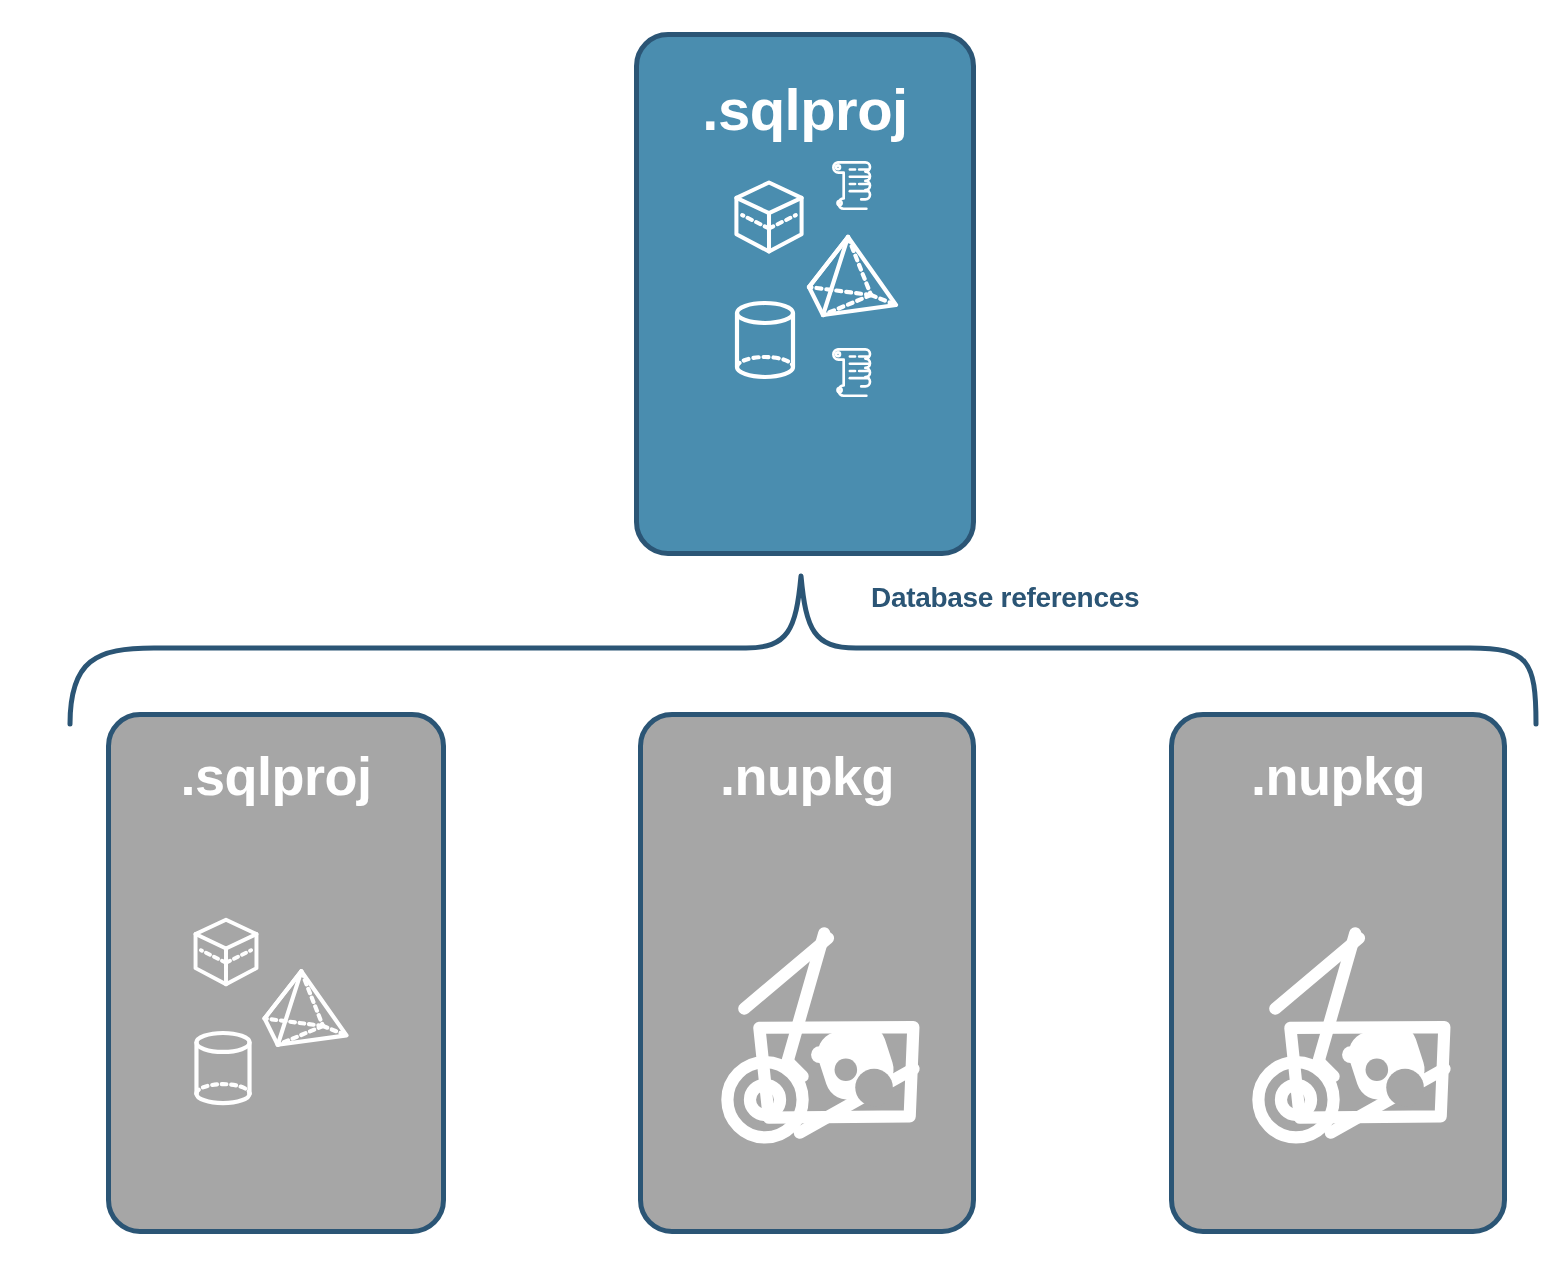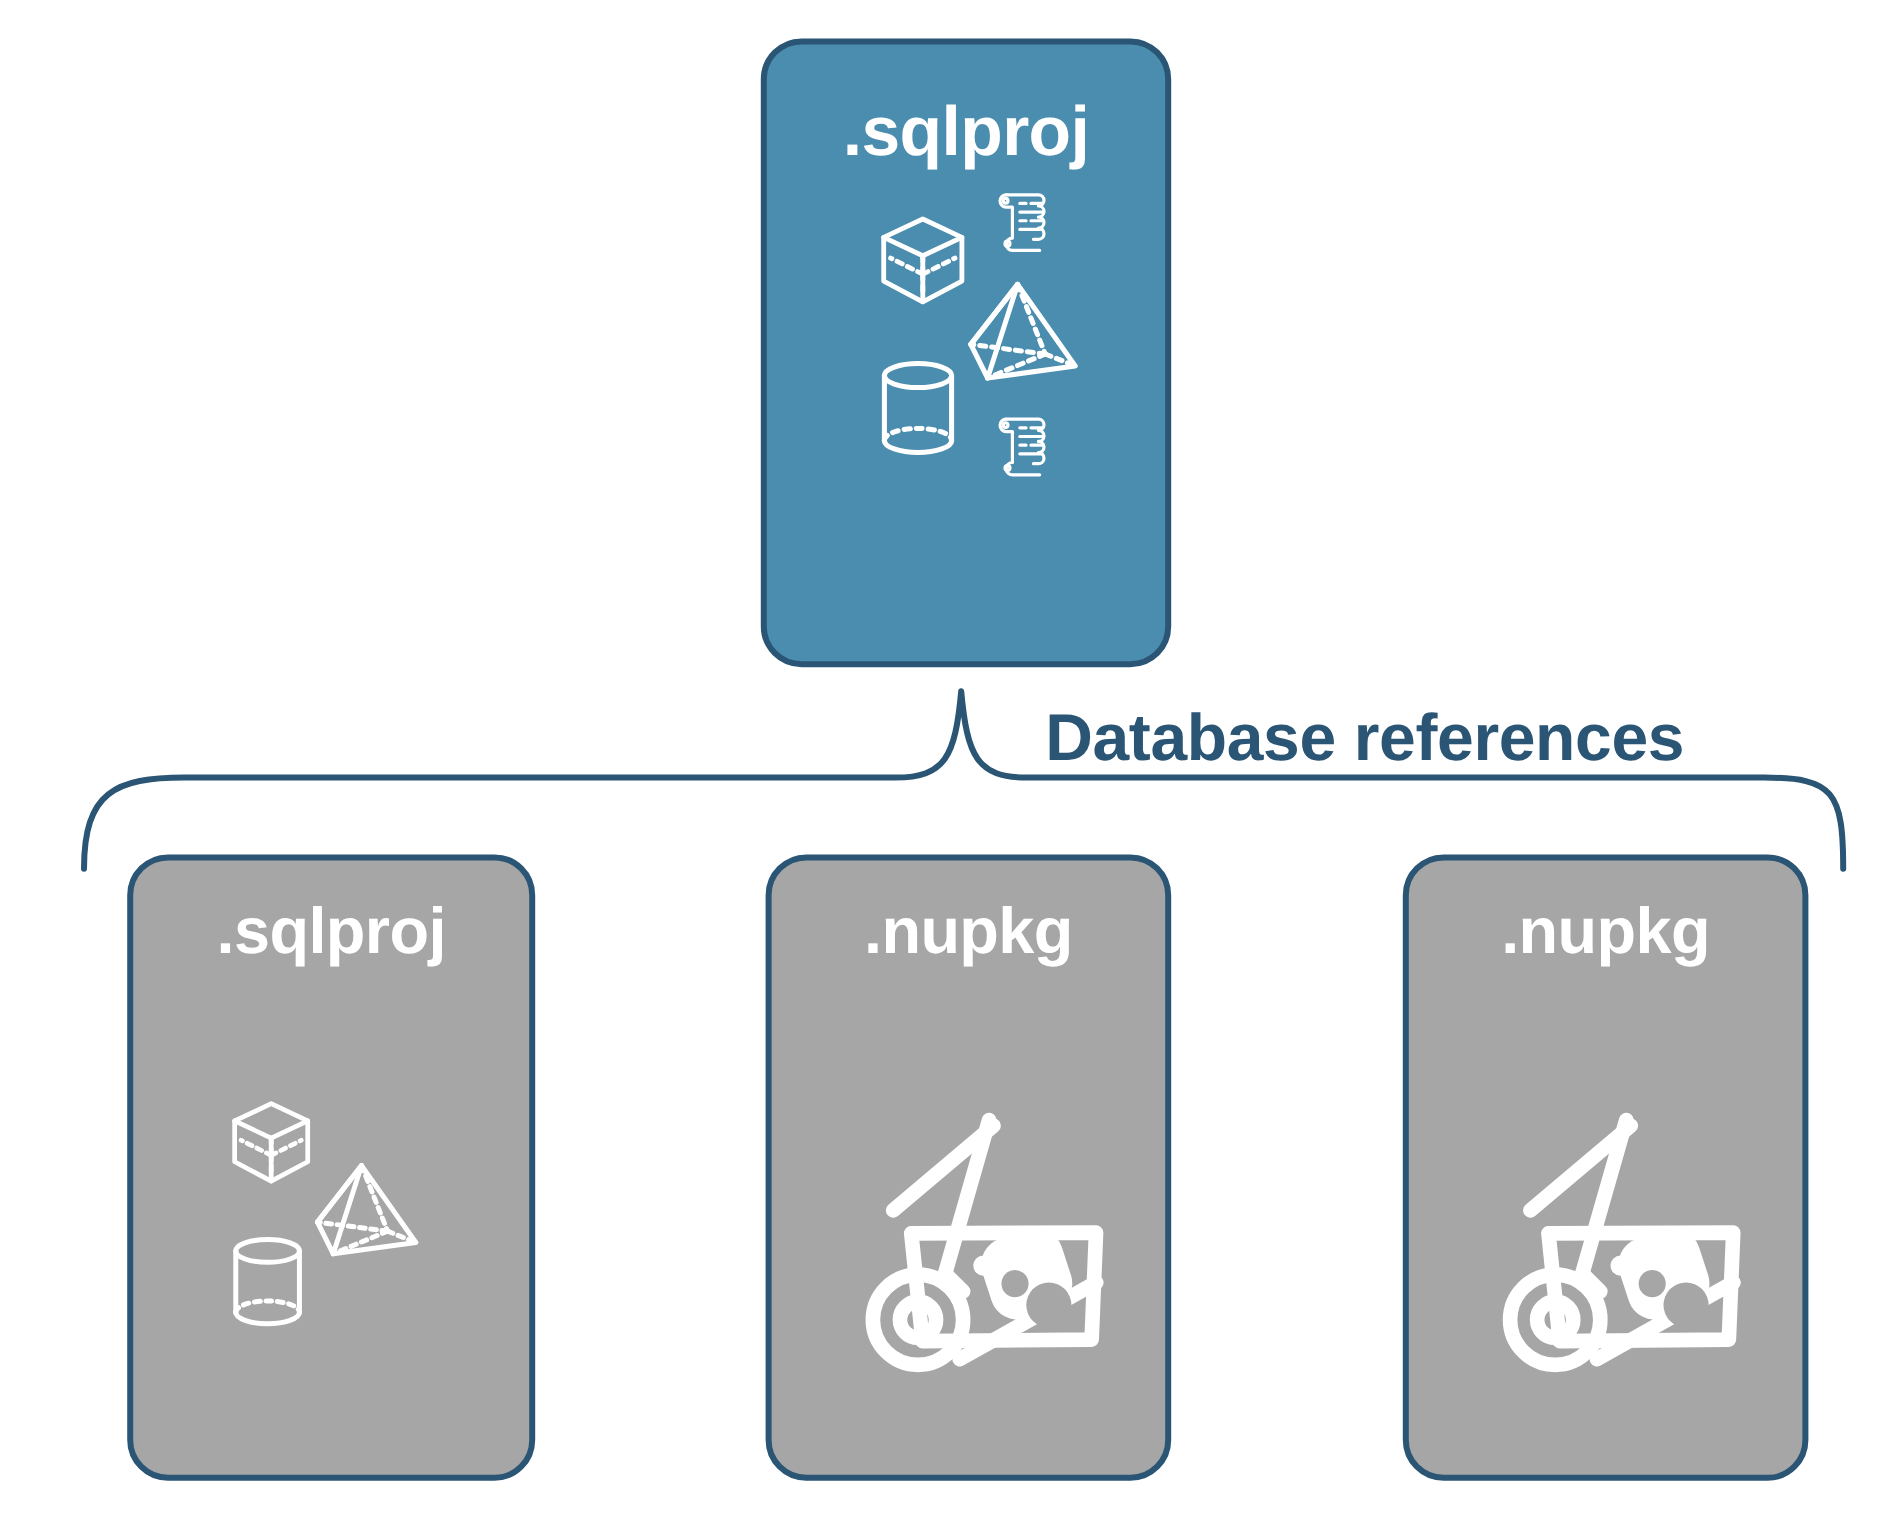--- a/index.html
+++ b/index.html
@@ -87,21 +87,21 @@
     flex: 1;
     width: 100%;
   }
   .icon-abs {
     position: absolute;
   }
   .bracket-label {
     position: absolute;
     left: 845px;
     top: 582px;
-    font-size: 55px;
+    font-size: 28px;
     font-weight: bold;
     color: #2B5575;
     letter-spacing: -0.3px;
     white-space: nowrap;
     user-select: none;
   }
 </style>
 </head>
 <body>
 

